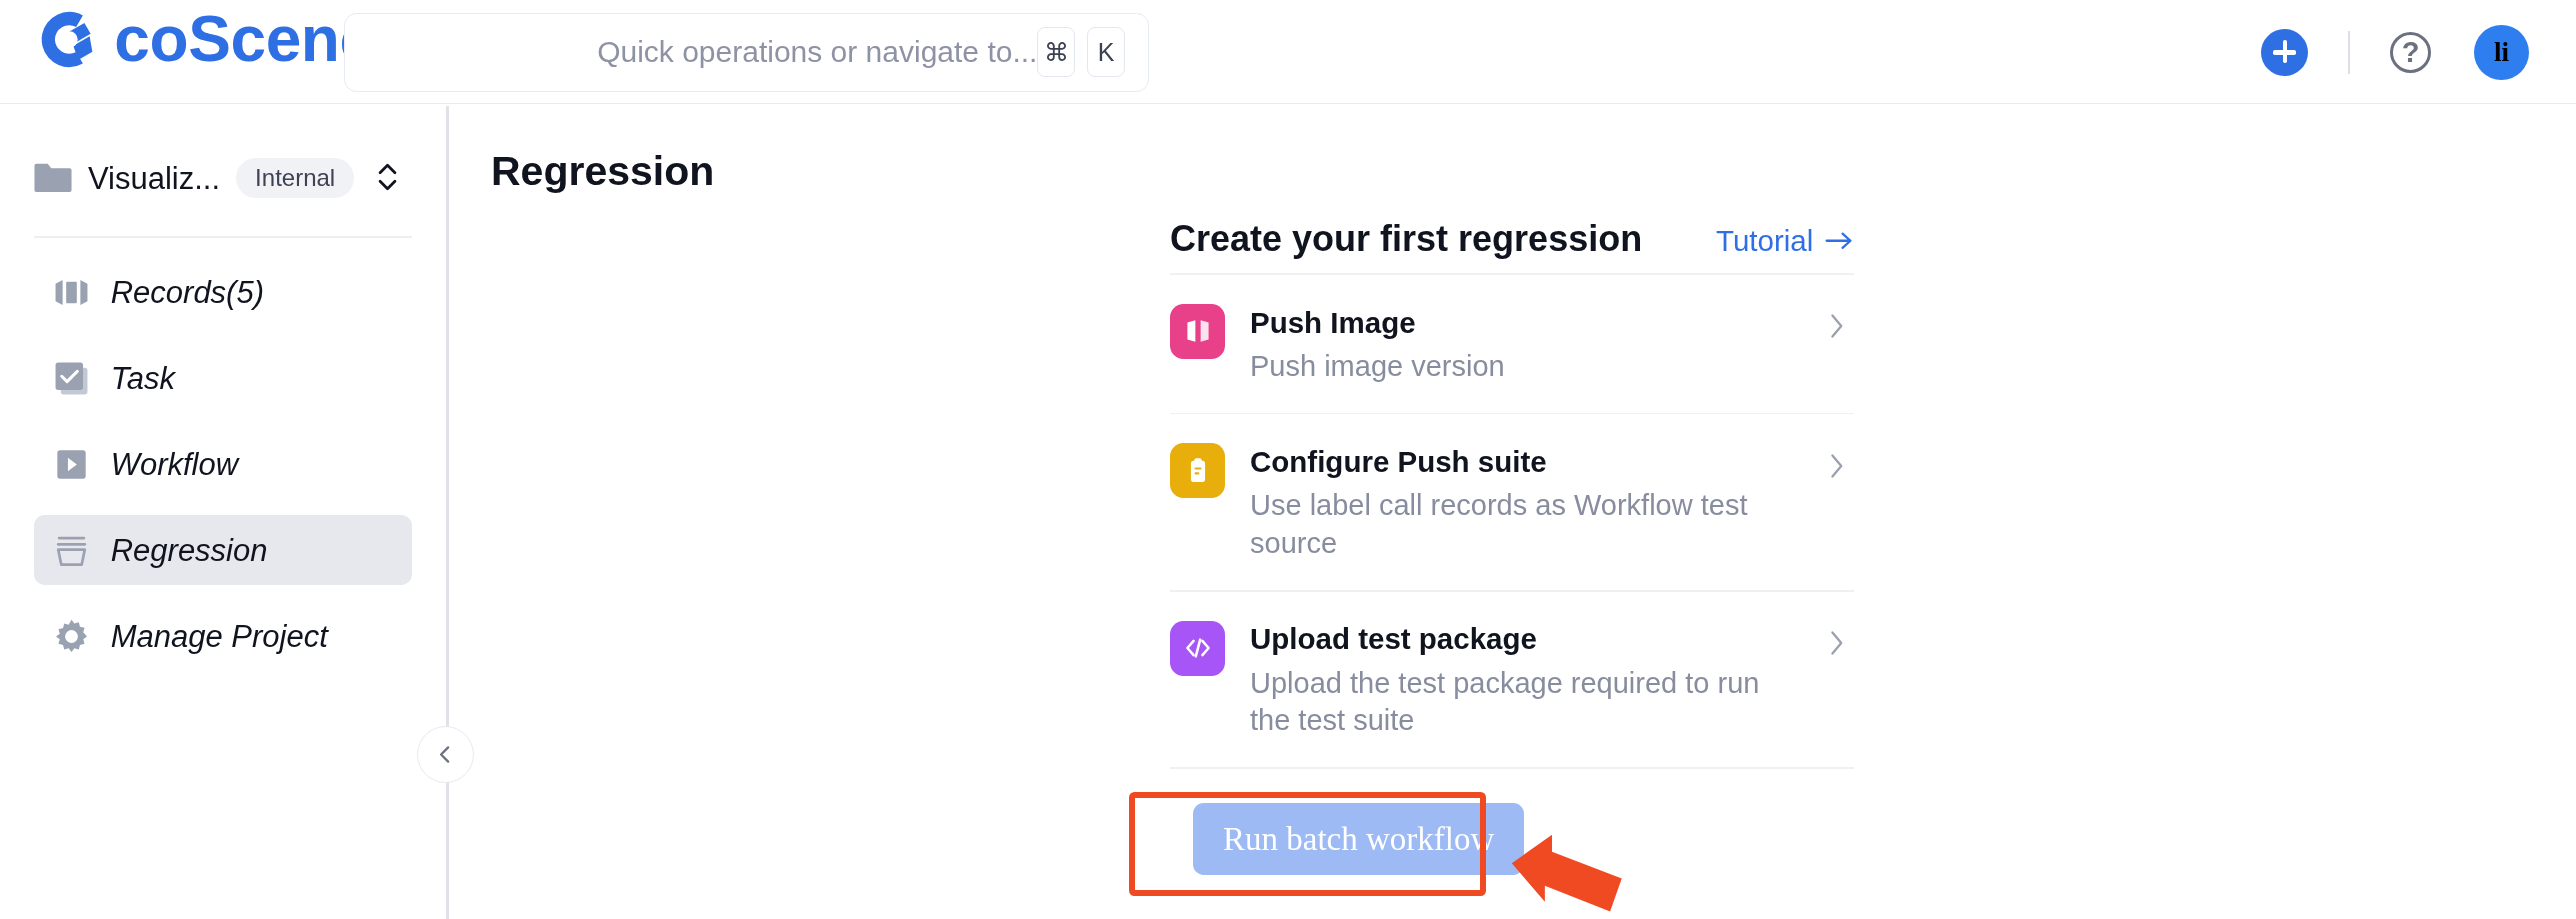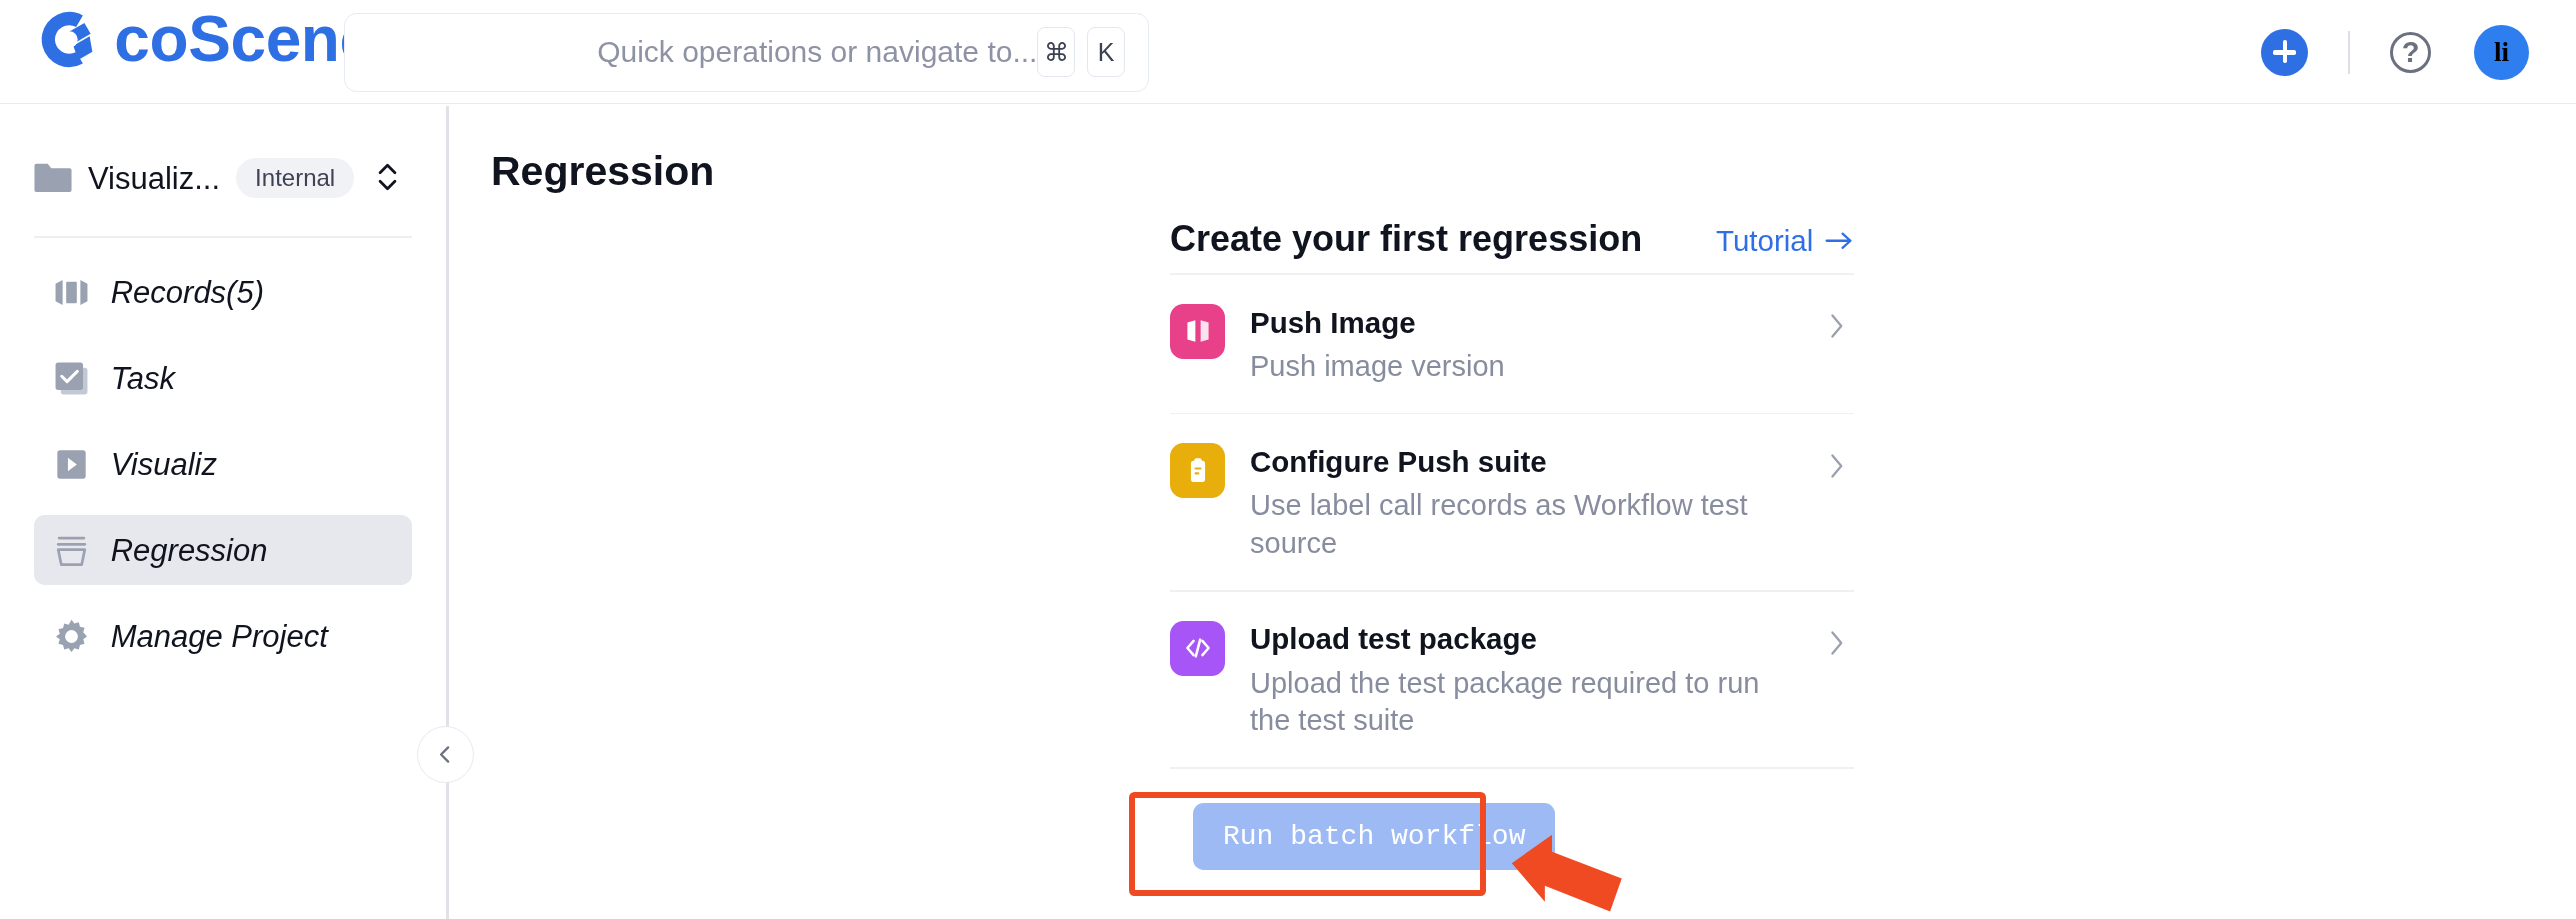--- a/index.html
+++ b/index.html
@@ -285,26 +285,26 @@
   .cta-zone {
     position: relative;
     padding: 21.5px 0 0 0;
     height: 109px;
   }
   .cta-button {
     position: absolute;
     left: 23px; top: 34px;
     background: #9dbaf5;
     color: #ffffff;
-    font-size: 28px;
+    font-size: 33px;
     border: none;
     border-radius: 10.7px;
     padding: 19.7px 30px;
     line-height: 1;
-    font-family: Liberation Mono, monospace;
+    font-family: Liberation Serif, serif;
   }
 
   
   .anno-box {
     position: absolute;
     left: 1129px; top: 792px;
     width: 357px; height: 104px;
     border: 6.3px solid #f04a23;
     border-radius: 5.4px;
     pointer-events: none;
@@ -396,21 +396,21 @@
       <span class="nav-label">Task</span>
     </div>
 
     <div class="nav-item">
       <span>
         <svg class="nav-icon" viewBox="0 0 44 44">
           <rect x="6" y="6" width="32" height="32" rx="3" fill="#9aa2b1"></rect>
           <path fill="#ffffff" d="M18 14.5l10 7.5-10 7.5z"></path>
         </svg>
       </span>
-      <span class="nav-label">Visualiz</span>
+      <span class="nav-label">Workflow</span>
     </div>
 
     <div class="nav-item active">
       <span>
         <svg class="nav-icon" viewBox="0 0 44 44">
           <g fill="none" stroke="#9aa2b1" stroke-width="3" stroke-linecap="round" stroke-linejoin="round">
             <path d="M8 8h28"></path>
             <path d="M7 15h30"></path>
             <path d="M7 21h30l-3.5 17h-23z"></path>
           </g>

